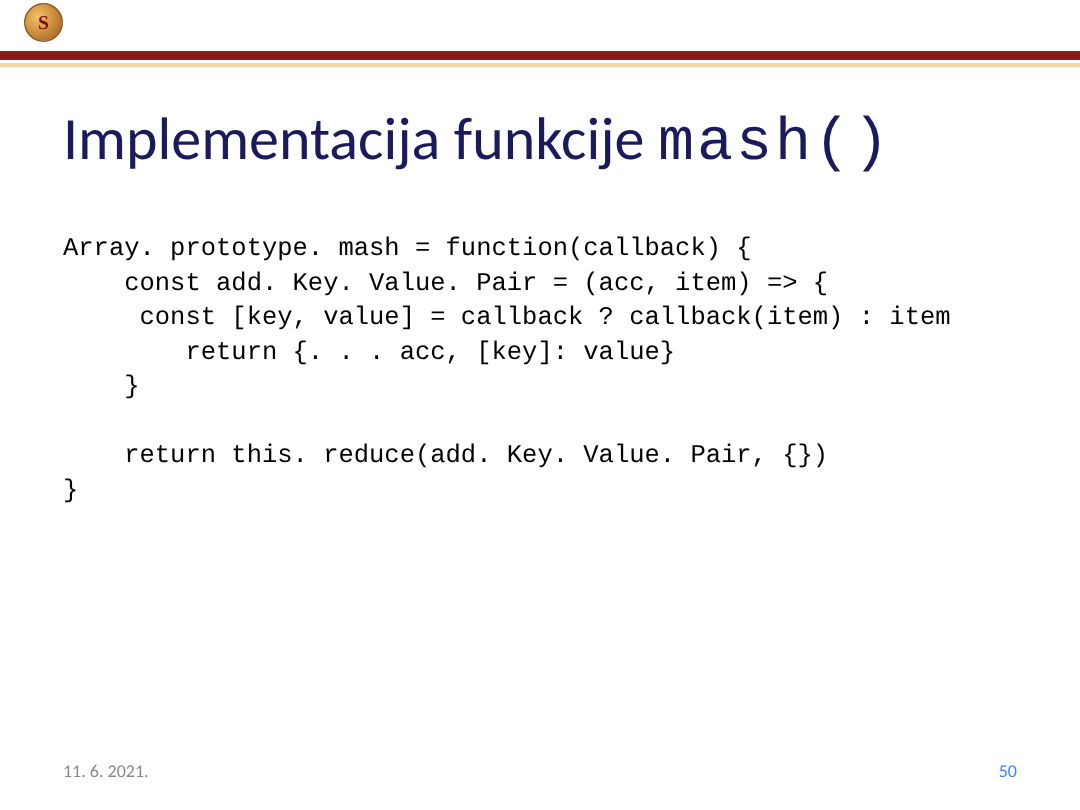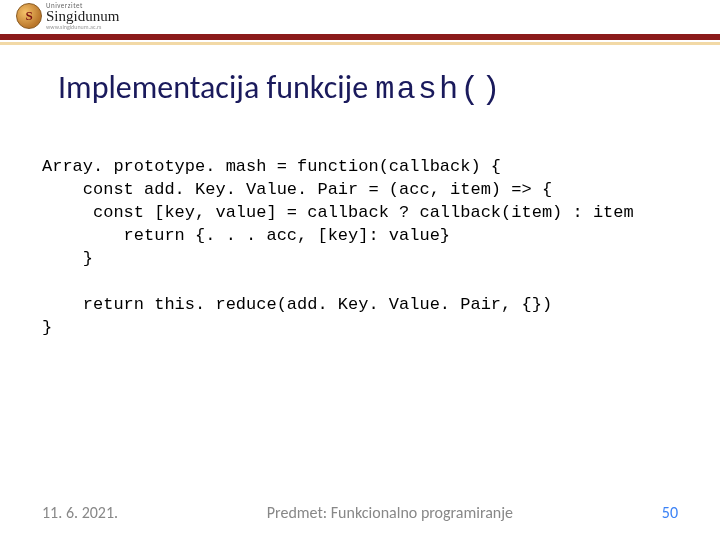--- a/index.html
+++ b/index.html
@@ -65,22 +65,22 @@
     font-size: 15px;
     color: #222;
   }
   .logo-url {
     font-size: 6px;
     color: #999;
   }
   .title {
     position: absolute;
     top: 68px;
-    left: 58px;
-    font-size: 32px;
+    left: 42px;
+    font-size: 40px;
     color: #1a1a5c;
     font-family: Calibri, Arial, sans-serif;
     font-weight: 400;
   }
   .title .mono {
     font-family: Consolas, 'Courier New', monospace;
     letter-spacing: 2px;
   }
   .code {
     position: absolute;
@@ -95,53 +95,47 @@
   }
   .footer {
     position: absolute;
     bottom: 18px;
     left: 0;
     right: 0;
     padding: 0 42px;
     display: flex;
     justify-content: space-between;
     align-items: flex-end;
-    font-size: 16px;
+    font-size: 12px;
     margin-top: 36px;
   }
   .footer-date { color: #888; }
   .footer-subject { color: #888; }
   .footer-pagenum { color: #3b82f6; }
 </style>
 </head>
 <body>
 
 <div class="header-bar"></div>
 
 <div class="logo">
   <div class="logo-mark">
     <span>S</span>
-  </div>
-  <div class="logo-text">
-    <span class="logo-univ">Univerzitet</span>
-    <span class="logo-name">Singidunum</span>
-    <span class="logo-url">www.singidunum.ac.rs</span>
   </div>
 </div>
 
 <h1 class="title">
   <span>Implementacija funkcije </span><span class="mono">mash()</span>
 </h1>
 
 <div class="code"><span>Array. prototype. mash = function(callback) {</span>
 <span>    const add. Key. Value. Pair = (acc, item) =&gt; {</span>
 <span>     const [key, value] = callback ? callback(item) : item</span>
 <span>        return {. . . acc, [key]: value}</span>
 <span>    }</span>
 <span></span>
 <span>    return this. reduce(add. Key. Value. Pair, {})</span>
 <span>}</span></div>
 
 <div class="footer">
   <span class="footer-date">11. 6. 2021.</span>
-  <span class="footer-subject">Predmet: Funkcionalno programiranje</span>
   <span class="footer-pagenum">50</span>
 </div>
 
 </body></html>

